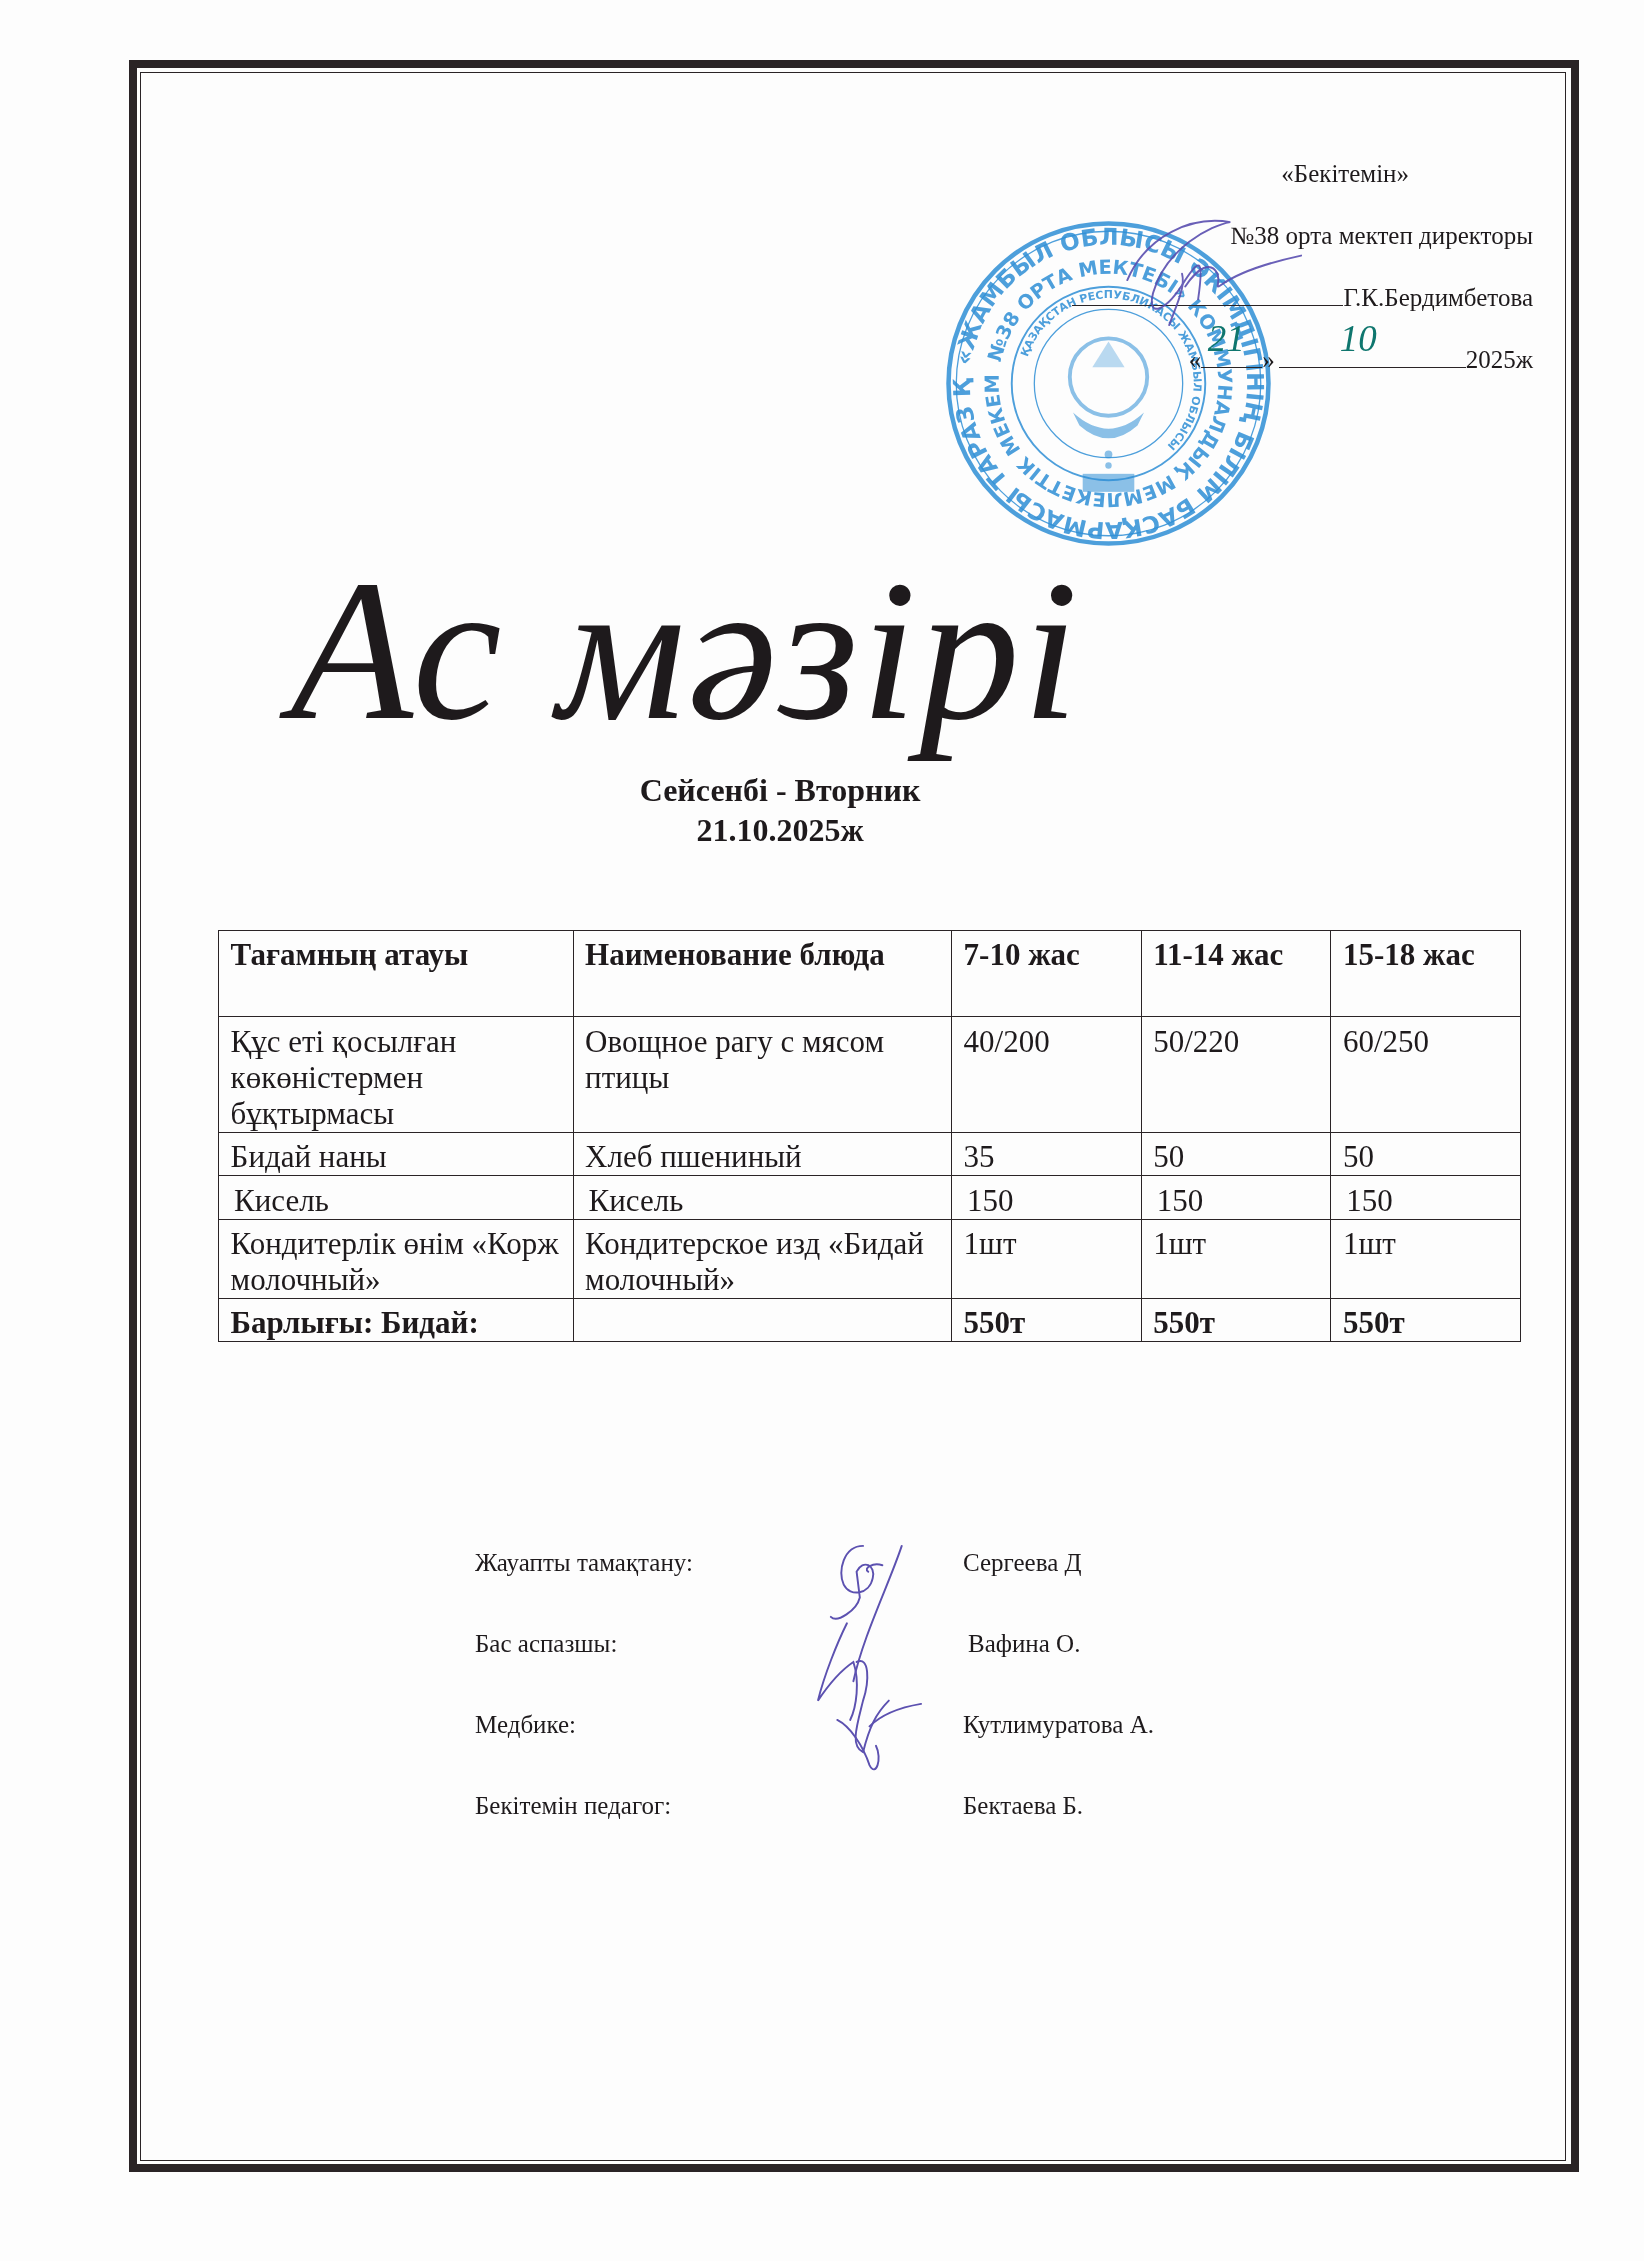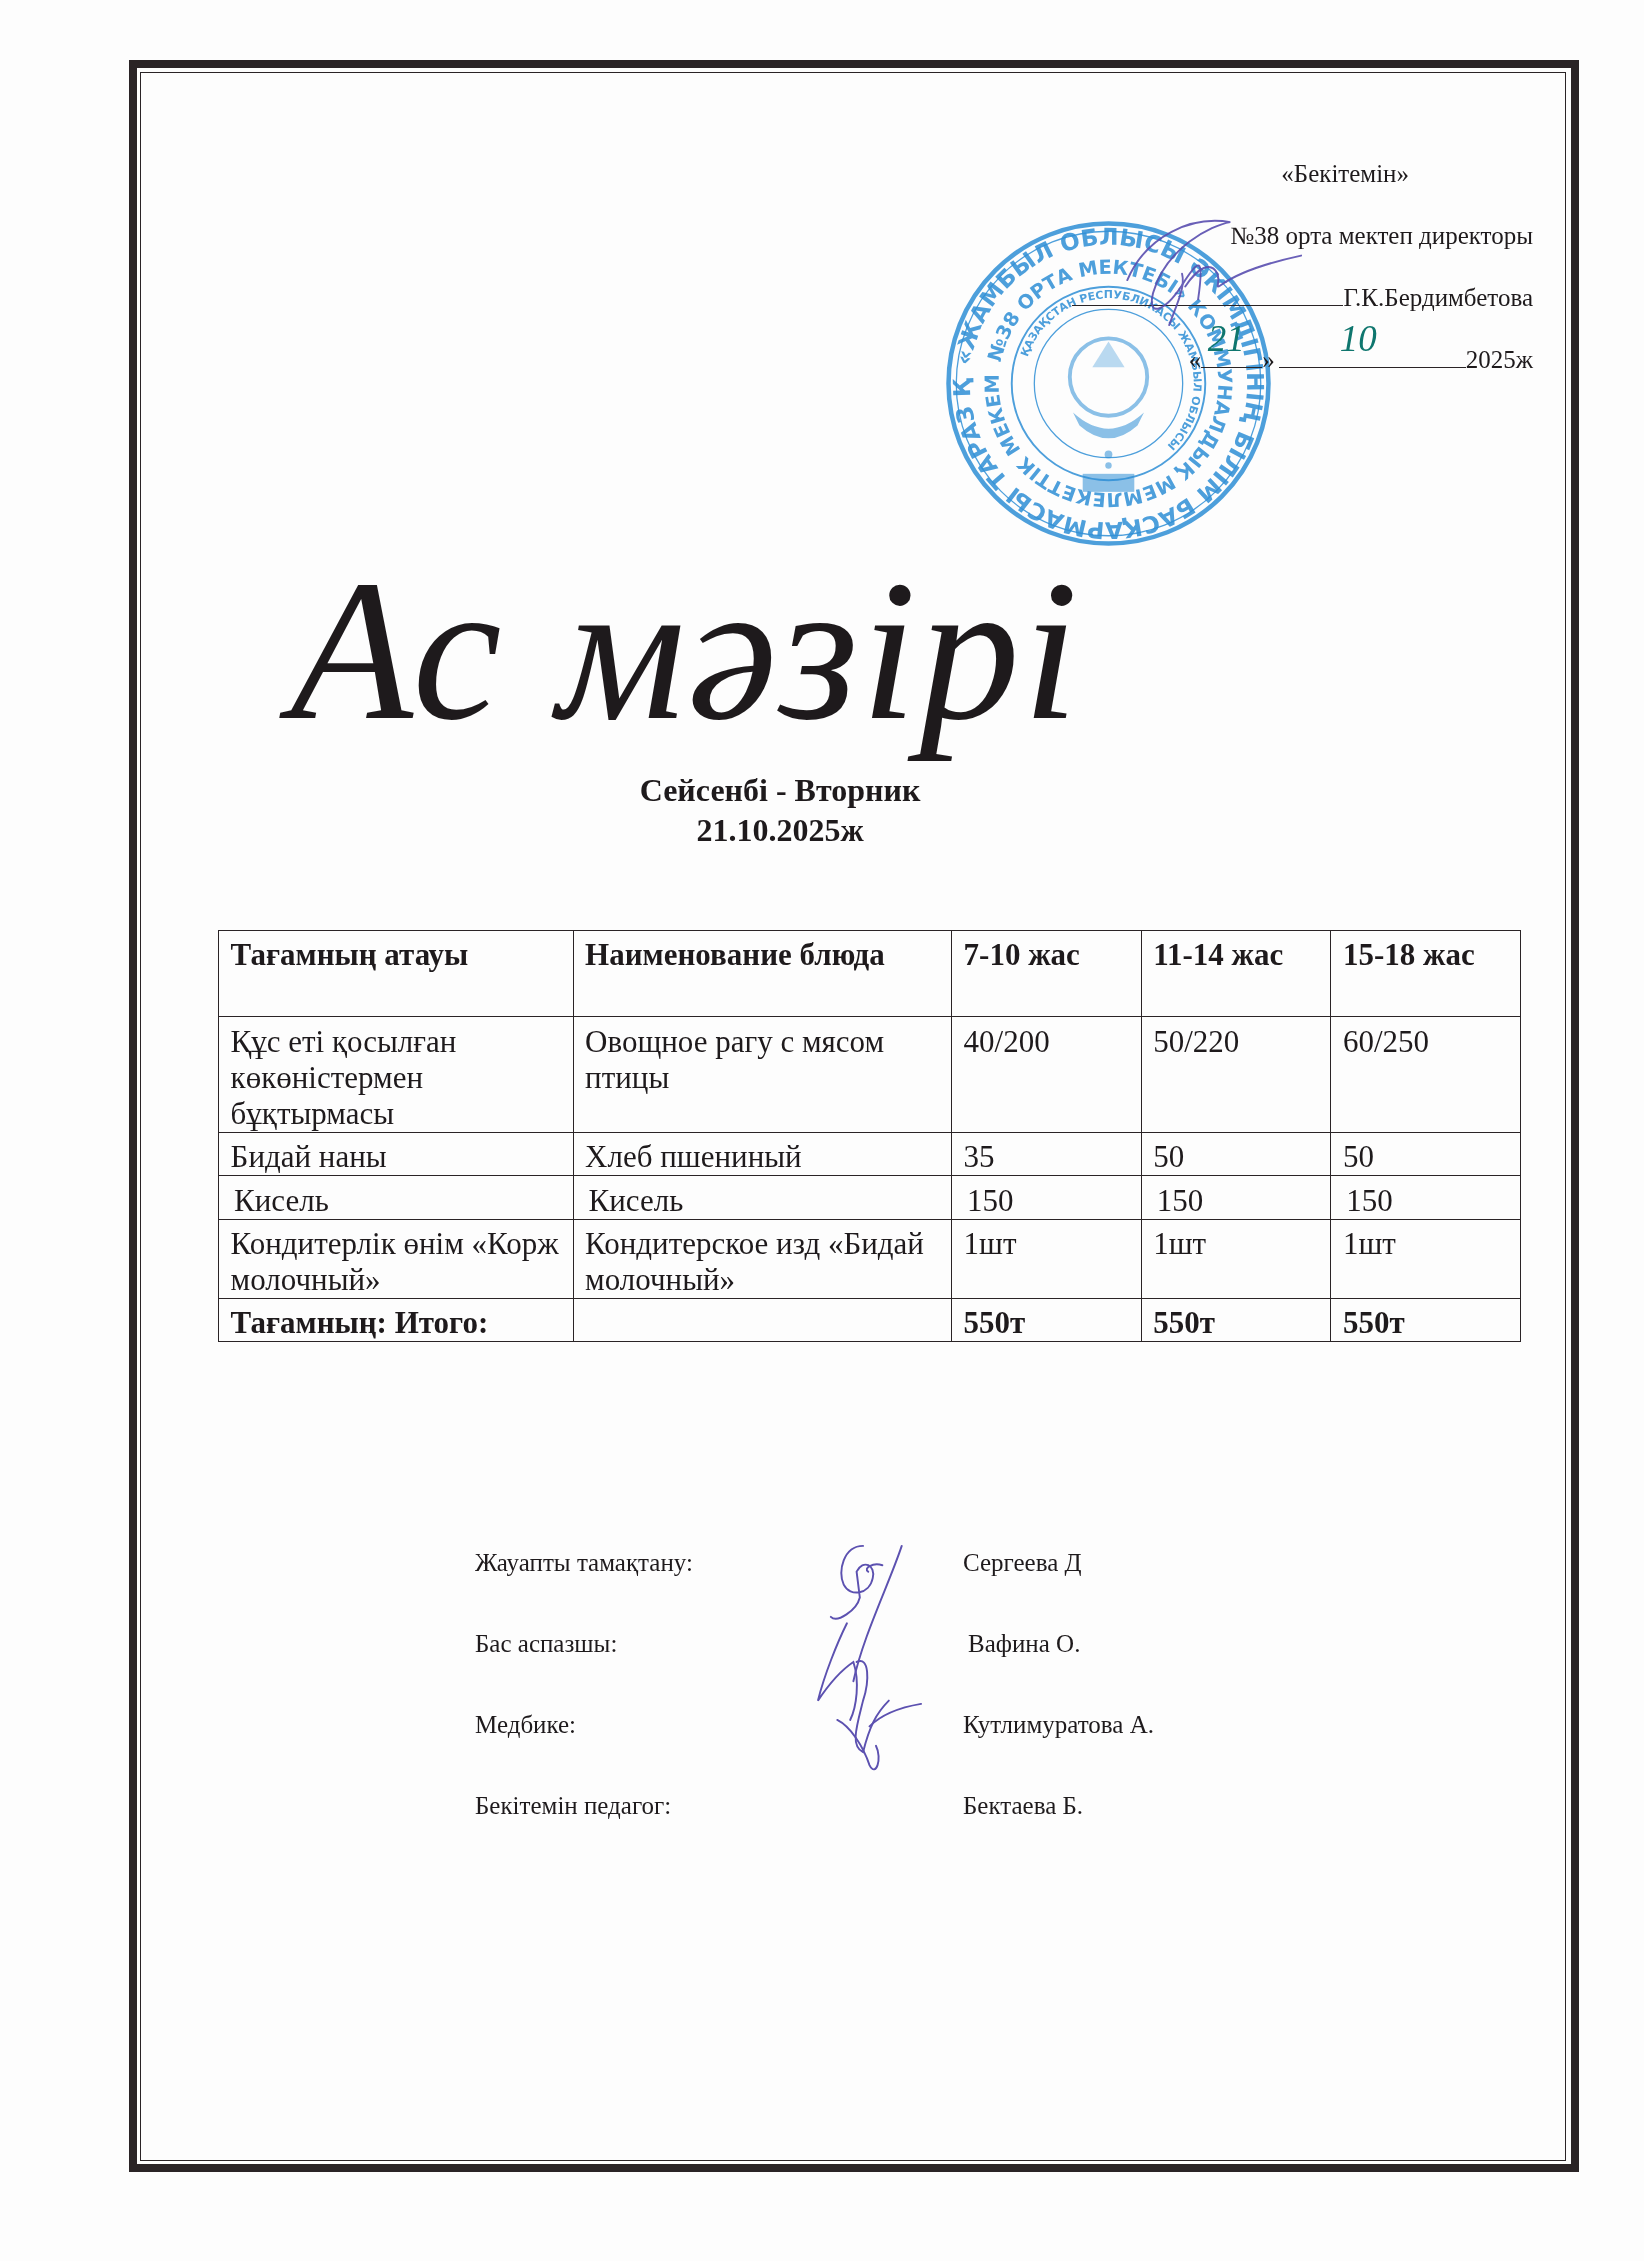--- a/index.html
+++ b/index.html
@@ -132,21 +132,21 @@
     <td>150</td>
   </tr>
   <tr class="r-4">
     <td>Кондитерлік өнім «Корж молочный»</td>
     <td>Кондитерское изд «Бидай молочный»</td>
     <td>1шт</td>
     <td>1шт</td>
     <td>1шт</td>
   </tr>
   <tr class="r-6">
-    <td class="b">Тағамның: Итого:</td>
+    <td class="b">Барлығы: Бидай:</td>
     <td class="b"></td>
     <td class="b">550т</td>
     <td class="b">550т</td>
     <td class="b">550т</td>
   </tr>
 </tbody>
   </table>
 
 <div class="resp">
   <div class="row">

